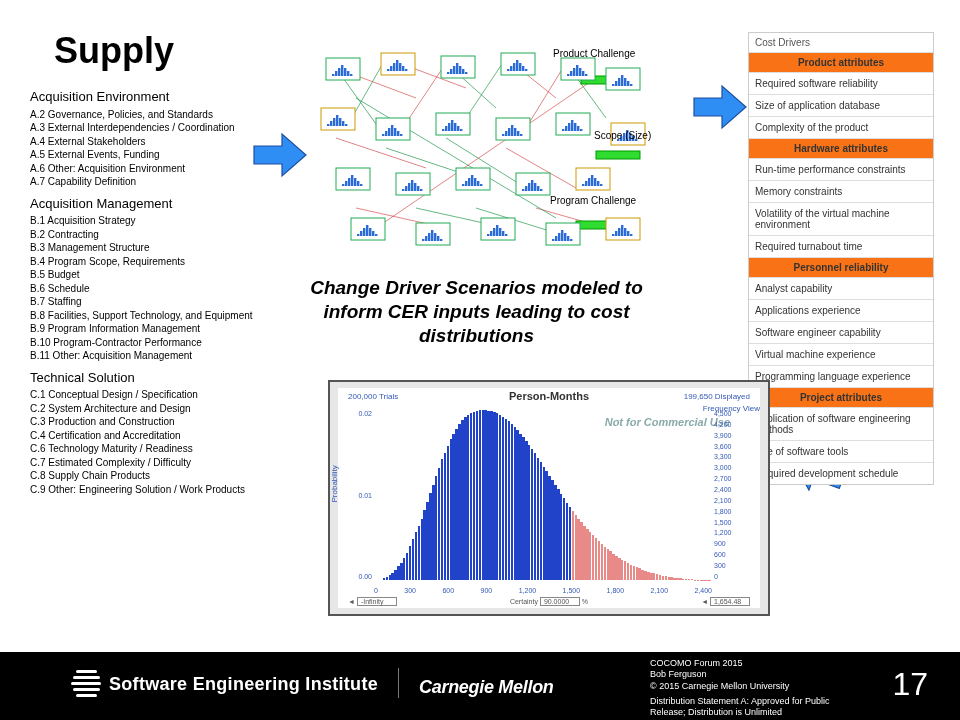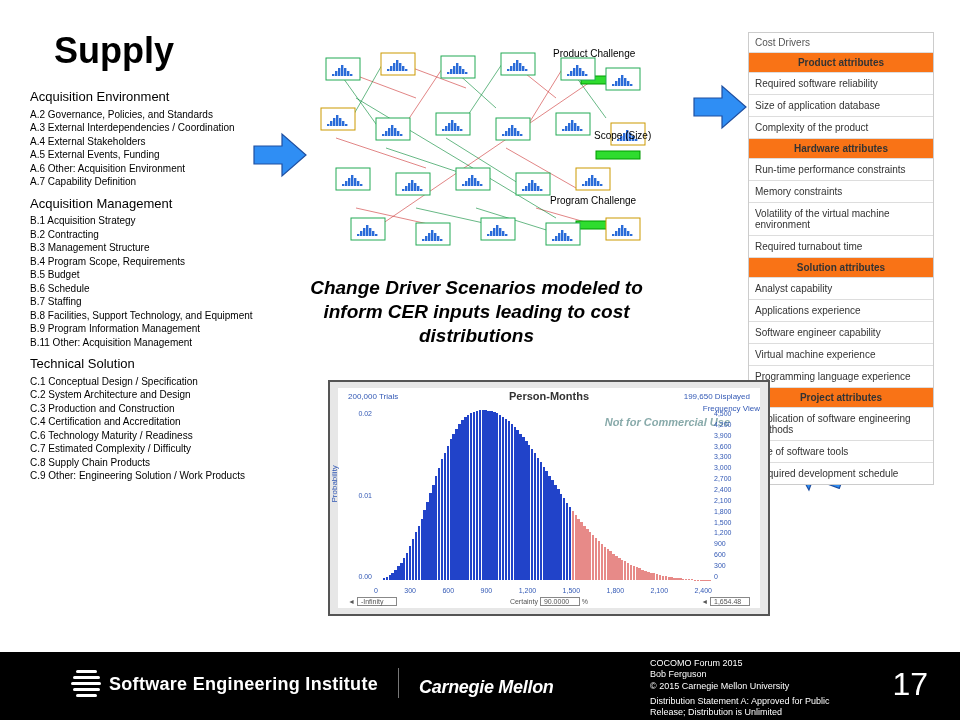--- a/index.html
+++ b/index.html
@@ -118,20 +118,21 @@
       <div class="hdr">Acquisition Management</div>
       <div class="item">B.1  Acquisition Strategy</div>
       <div class="item">B.2  Contracting</div>
       <div class="item">B.3  Management Structure</div>
       <div class="item">B.4  Program Scope, Requirements</div>
       <div class="item">B.5  Budget</div>
       <div class="item">B.6  Schedule</div>
       <div class="item">B.7  Staffing</div>
       <div class="item">B.8  Facilities, Support Technology, and Equipment</div>
       <div class="item">B.9  Program Information Management</div>
+      <div class="item">B.10 Program-Contractor Performance</div>
       <div class="item">B.11 Other: Acquisition Management</div>
       <div class="hdr">Technical Solution</div>
       <div class="item">C.1 Conceptual Design / Specification</div>
       <div class="item">C.2 System Architecture and Design</div>
       <div class="item">C.3 Production and Construction</div>
       <div class="item">C.4 Certification and Accreditation</div>
       <div class="item">C.6 Technology Maturity / Readiness</div>
       <div class="item">C.7 Estimated Complexity / Difficulty</div>
       <div class="item">C.8 Supply Chain Products</div>
       <div class="item">C.9 Other: Engineering Solution / Work Products</div>
@@ -418,21 +419,21 @@
       <div class="thead">Cost Drivers</div>
       <div class="grp">Product attributes</div>
       <div class="row">Required software reliability</div>
       <div class="row">Size of application database</div>
       <div class="row">Complexity of the product</div>
       <div class="grp">Hardware attributes</div>
       <div class="row">Run-time performance constraints</div>
       <div class="row">Memory constraints</div>
       <div class="row">Volatility of the virtual machine environment</div>
       <div class="row">Required turnabout time</div>
-      <div class="grp">Solution attributes</div>
+      <div class="grp">Personnel reliability</div>
       <div class="row">Analyst capability</div>
       <div class="row">Applications experience</div>
       <div class="row">Software engineer capability</div>
       <div class="row">Virtual machine experience</div>
       <div class="row">Programming language experience</div>
       <div class="grp">Project attributes</div>
       <div class="row">Application of software engineering methods</div>
       <div class="row">Use of software tools</div>
       <div class="row">Required development schedule</div>
     </div>

